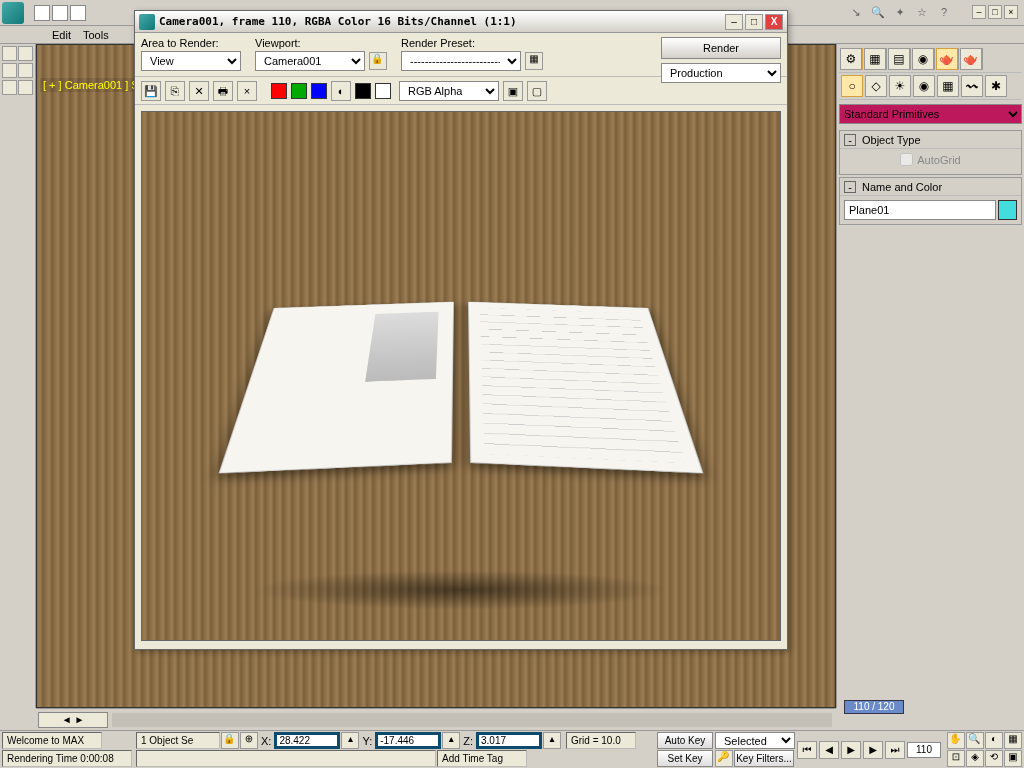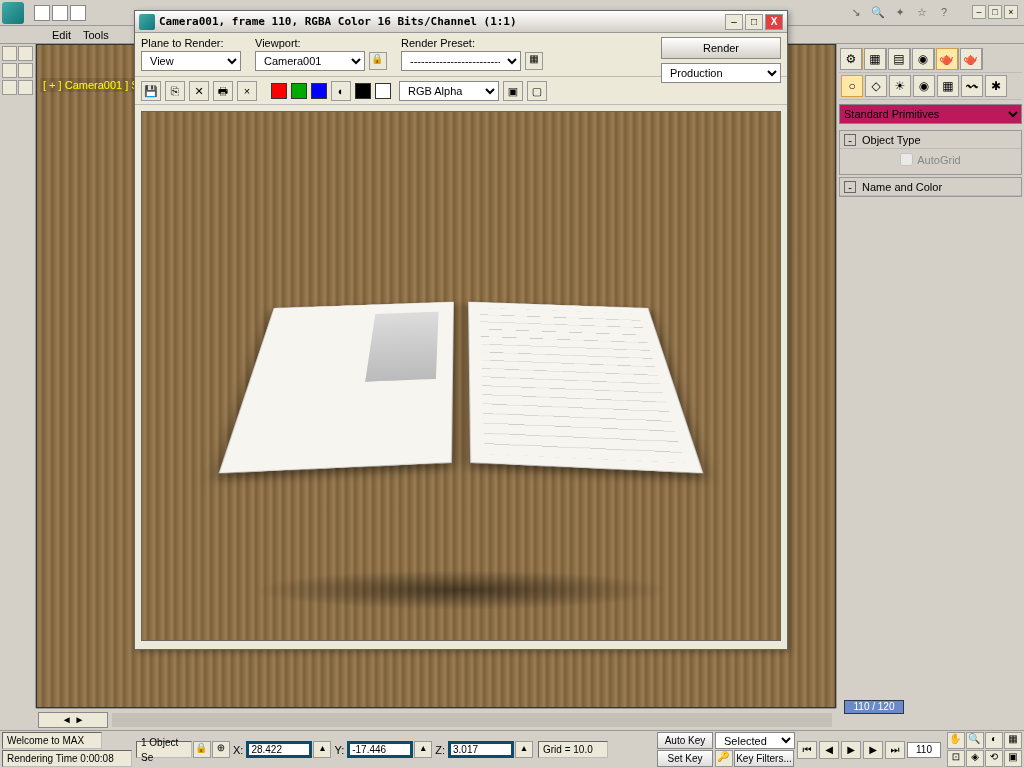--- a/index.html
+++ b/index.html
@@ -146,21 +146,21 @@
     <div class="rw-title-icon"></div>
     <div class="rw-title-text">Camera001, frame 110, RGBA Color 16 Bits/Channel (1:1)</div>
     <div class="rw-btns">
       <div class="rw-btn">–</div>
       <div class="rw-btn">□</div>
       <div class="rw-btn close">X</div>
     </div>
   </div>
   <div class="rw-toolbar1">
     <div class="rw-group">
-      <div class="rw-label">Plane to Render:</div>
+      <div class="rw-label">Area to Render:</div>
       <select class="rw-select" style="width:100px"><option>View</option></select>
     </div>
     <div class="rw-group">
       <div class="rw-label">Viewport:</div>
       <div class="rw-row2">
         <select class="rw-select" style="width:110px"><option>Camera001</option></select>
         <div class="rw-lock">🔒</div>
       </div>
     </div>
     <div class="rw-group">
@@ -230,20 +230,24 @@
         <input type="checkbox" disabled="" style="">
         <span>AutoGrid</span>
       </div>
     </div>
   </div>
   <div class="rollout">
     <div class="rollout-hdr">
       <div class="minus">-</div>
       <span>Name and Color</span>
     </div>
+    <div class="name-row">
+      <input class="name-input" value="Plane01" style="">
+      <div class="color-box"></div>
+    </div>
   </div>
 </div>
 
 <div class="frame-badge">110 / 120</div>
 
 <div class="timeline">
   <div class="time-slider">◄ ►</div>
   <div class="time-track"></div>
 </div>
 <div class="tick-labels">
@@ -262,33 +266,37 @@
   <span>120</span>
 </div>
 
 <div class="status-bar">
   <div class="status-left">
     <div class="status-cell" style="width:100px">Welcome to MAX</div>
     <div class="status-cell" style="width:130px">Rendering Time 0:00:08</div>
   </div>
   <div style="display:flex;flex-direction:column;gap:1px;margin-left:4px">
     <div class="coord-row">
-      <div class="status-cell" style="width:56px">1 Object Se</div>
+      <div class="status-cell" style="width:84px">1 Object Se</div>
       <div class="sbtn">🔒</div>
       <div class="sbtn">⊕</div>
       <span style="margin:0 2px">X:</span>
         <input class="coord-input" value="28.422" style="">
         <div class="sbtn">▴</div>
       <span style="margin:0 2px">Y:</span>
         <input class="coord-input" value="-17.446" style="">
         <div class="sbtn">▴</div>
       <span style="margin:0 2px">Z:</span>
         <input class="coord-input" value="3.017" style="">
         <div class="sbtn">▴</div>
       <div class="status-cell" style="width:70px;margin-left:4px">Grid = 10.0</div>
+    </div>
+    <div class="coord-row">
+      <div class="status-cell" style="width:300px"></div>
+      <div class="status-cell" style="width:90px">Add Time Tag</div>
     </div>
   </div>
   <div class="anim-btns">
     <div style="display:flex;flex-direction:column;gap:1px">
       <button class="obj-btn" style="width:56px;height:17px;font-size:10px">Auto Key</button>
       <button class="obj-btn" style="width:56px;height:17px;font-size:10px">Set Key</button>
     </div>
     <div style="display:flex;flex-direction:column;gap:1px">
       <select class="rw-select" style="width:80px;height:17px"><option>Selected</option></select>
       <div style="display:flex;gap:1px">

